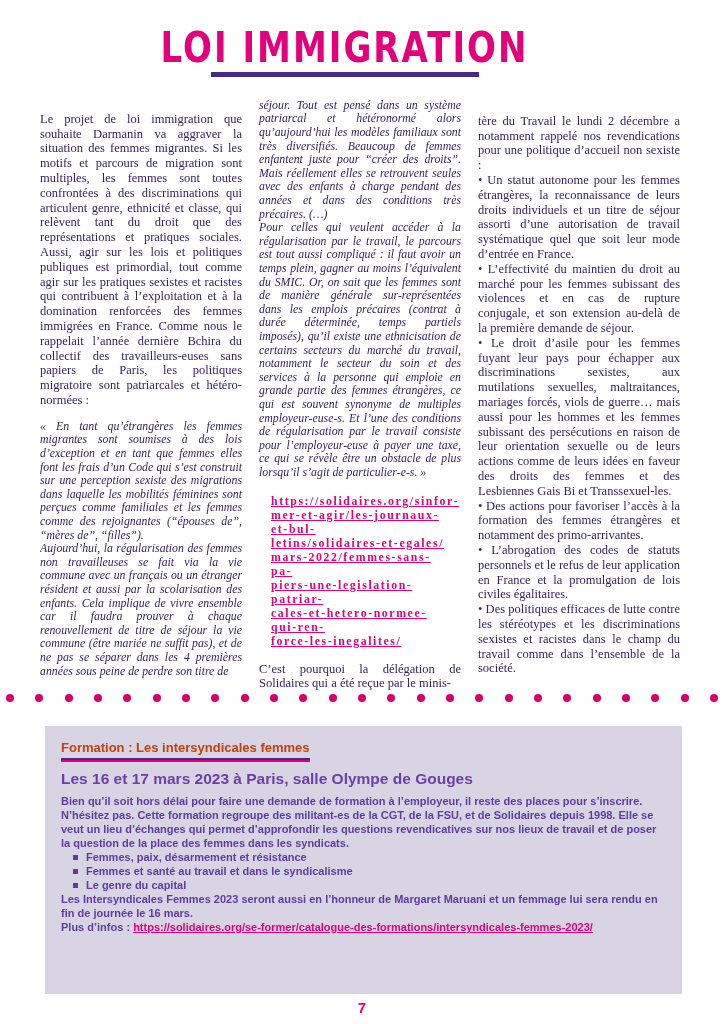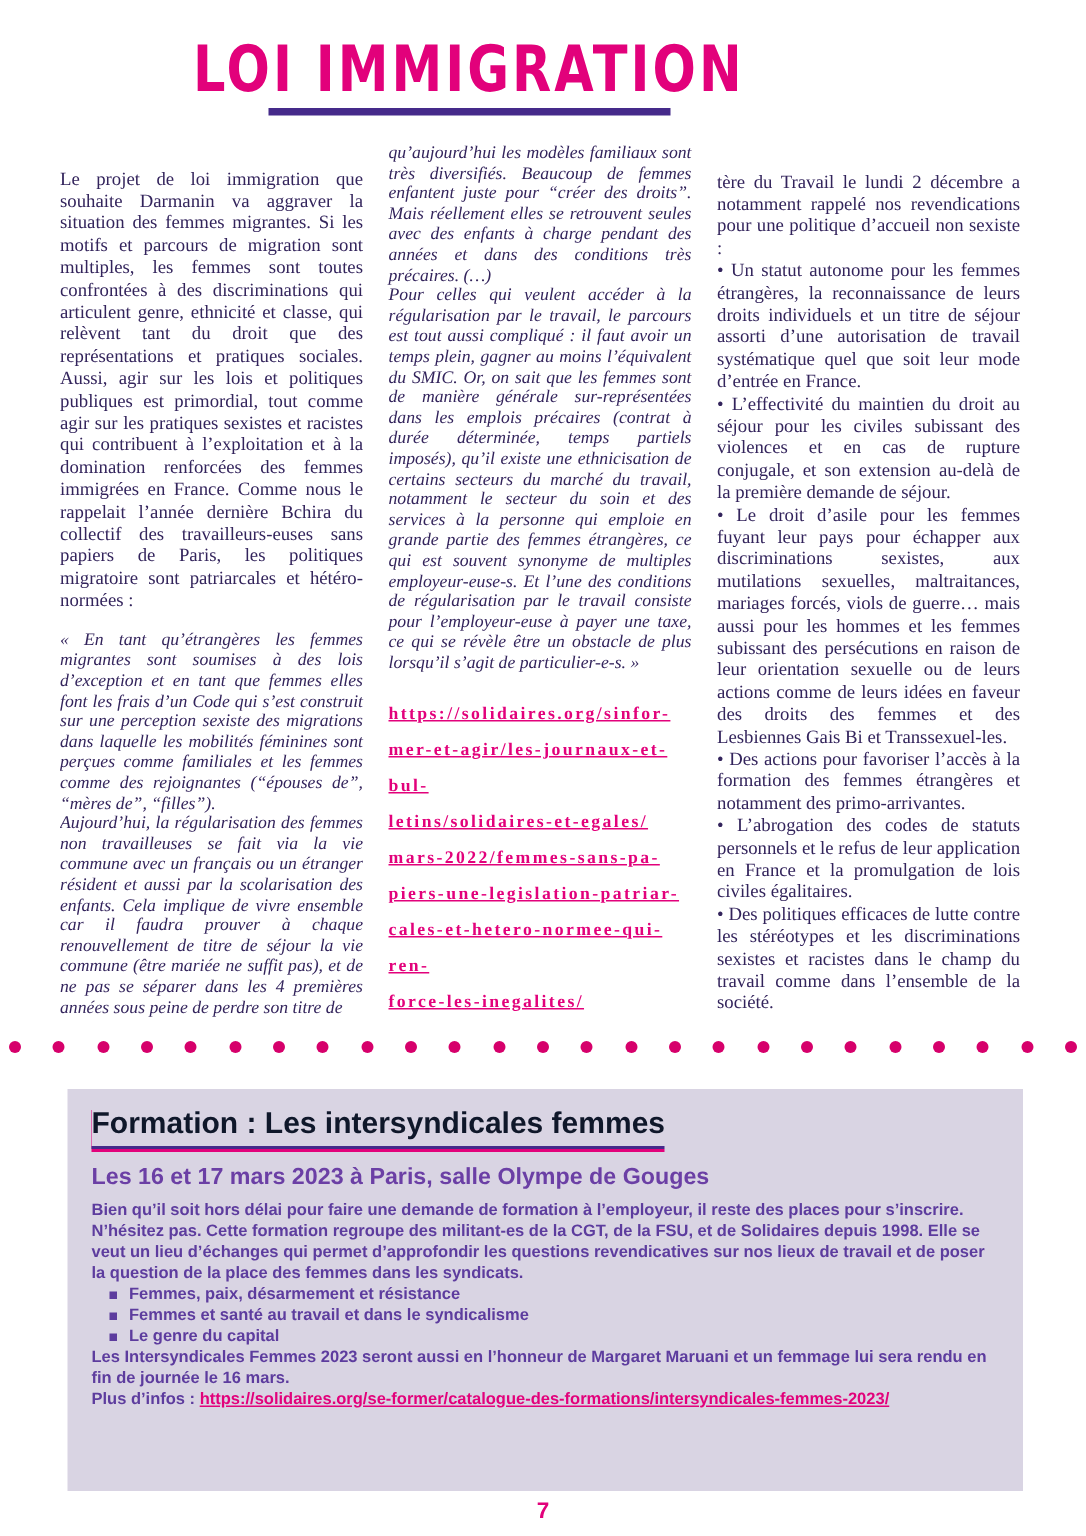--- a/index.html
+++ b/index.html
@@ -1,61 +1,61 @@
 <!DOCTYPE html>
 <html><head>
 <meta charset="utf-8">
 <style>
   html,body{margin:0;padding:0;}
   body{
     width:724px;height:1024px;background:#ffffff;position:relative;
     font-family:"Liberation Serif", serif;overflow:hidden;
   }
   
-  .title-wrap{position:absolute;top:22px;left:0;width:625px;text-align:center;}
+  .title-wrap{position:absolute;top:22px;left:0;width:625px;text-align:center;padding-left:32px;}
   .page-title{
     display:inline-block;
     font-family:"DejaVu Sans", sans-serif;font-weight:800;
     font-size:34px;letter-spacing:2px;color:#e2017b;
     transform:scaleY(1.25);transform-origin:top center;
   }
   .title-underline{
     margin:10px auto 0 auto;width:268px;height:5px;background:#452a8a;
   }
   
   .columns{
     position:absolute;top:95px;left:40px;width:644px;height:600px;
     display:flex;overflow:hidden;color:#33245c;align-items:center;
   }
   .col{width:202px;text-align:justify;}
   .col-sep{width:3px;background:#e2017b;margin:0 7px;flex:none;}
   .roman{font-size:12.5px;line-height:14.8px;margin:0;}
   .ital{font-size:11.8px;line-height:13.6px;font-style:italic;margin:0;white-space:pre-line;}
   .mt{margin-top:12px;}
   .article-link{
-    display:block;margin:14px 0;white-space:pre-line;
-    color:#e2017b;font-weight:bold;font-size:11.8px;line-height:24px;
+    display:block;margin:14px 12px;white-space:pre-line;
+    color:#e2017b;font-weight:bold;font-size:11.8px;line-height:14px;
     letter-spacing:1.6px;text-decoration:underline;text-align:left;
   }
   .bullet{margin:0;}
   
   .dots{
     position:absolute;top:694px;left:6px;width:712px;
     display:flex;justify-content:space-between;align-items:center;
   }
   .dot{width:8px;height:8px;border-radius:50%;background:#d6006b;}
   
   .formation{
     position:absolute;top:726px;left:45px;width:637px;height:268px;
     background:#d9d4e3;box-sizing:border-box;padding:12px 16px 10px 16px;
     font-family:"Liberation Sans", sans-serif;font-weight:bold;color:#5d3c9e;
     overflow:hidden;
   }
   .formation-heading{
-    display:inline-block;font-size:20px;color:#0f172a;
+    display:inline-block;font-size:13px;color:#c2410c;
     padding-bottom:3px;border-bottom:2px solid #452a8a;
     box-shadow:0 2px 0 #e2017b;
   }
   .formation-date{font-size:15.5px;color:#6b3fa5;margin:10px 0 6px 0;}
   .formation-body{font-size:11px;line-height:14px;}
   .formation-body p{margin:0;}
   .thematic{display:flex;align-items:center;padding-left:12px;}
   .sq{width:5px;height:5px;background:#5d3c9e;margin-right:8px;flex:none;}
   .formation-link{color:#e2017b;text-decoration:underline;text-align:right;}
   
@@ -89,21 +89,21 @@
 mars-2022/femmes-sans-pa-
 piers-une-legislation-patriar-
 cales-et-hetero-normee-qui-ren-
 force-les-inegalites/</a>
     <p class="roman">C’est pourquoi la délégation de Solidaires qui a été reçue par le minis-</p>
   </div>
   <div class="col-sep"></div>
   <div class="col">
     <p class="roman">tère du Travail le lundi 2 décembre a notamment rappelé nos revendications pour une politique d’accueil non sexiste :</p>
     <p class="roman bullet mt">•  Un statut autonome pour les femmes étrangères, la reconnaissance de leurs droits individuels et un titre de séjour assorti d’une autorisation de travail systématique quel que soit leur mode d’entrée en France.</p>
-    <p class="roman bullet">•  L’effectivité du maintien du droit au séjour pour les civiles subissant des violences et en cas de rupture conjugale, et son extension au-delà de la première demande de séjour.</p>
+    <p class="roman bullet">•  L’effectivité du maintien du droit au marché pour les femmes subissant des violences et en cas de rupture conjugale, et son extension au-delà de la première demande de séjour.</p>
     <p class="roman bullet">•  Le droit d’asile pour les femmes fuyant leur pays pour échapper aux discriminations sexistes, aux mutilations sexuelles, maltraitances, mariages forcés, viols de guerre… mais aussi pour les hommes et les femmes subissant des persécutions en raison de leur orientation sexuelle ou de leurs actions comme de leurs idées en faveur des droits des femmes et des Lesbiennes Gais Bi et Transsexuel-les.</p>
     <p class="roman bullet">•  Des actions pour favoriser l’accès à la formation des femmes étrangères et notamment des primo-arrivantes.</p>
     <p class="roman bullet">•  L’abrogation des codes de statuts personnels et le refus de leur application en France et la promulgation de lois civiles égalitaires.</p>
     <p class="roman bullet">•  Des politiques efficaces de lutte contre les stéréotypes et les discriminations sexistes et racistes dans le champ du travail comme dans l’ensemble de la société.</p>
   </div>
 </div>
 
 <div class="dots">
     <span class="dot"></span>
     <span class="dot"></span>

